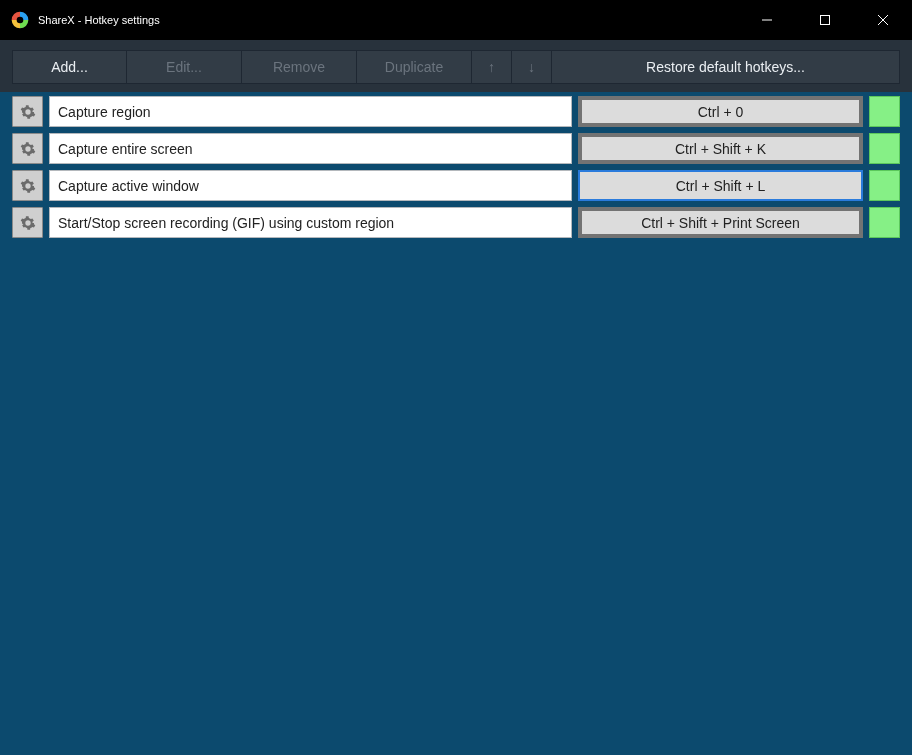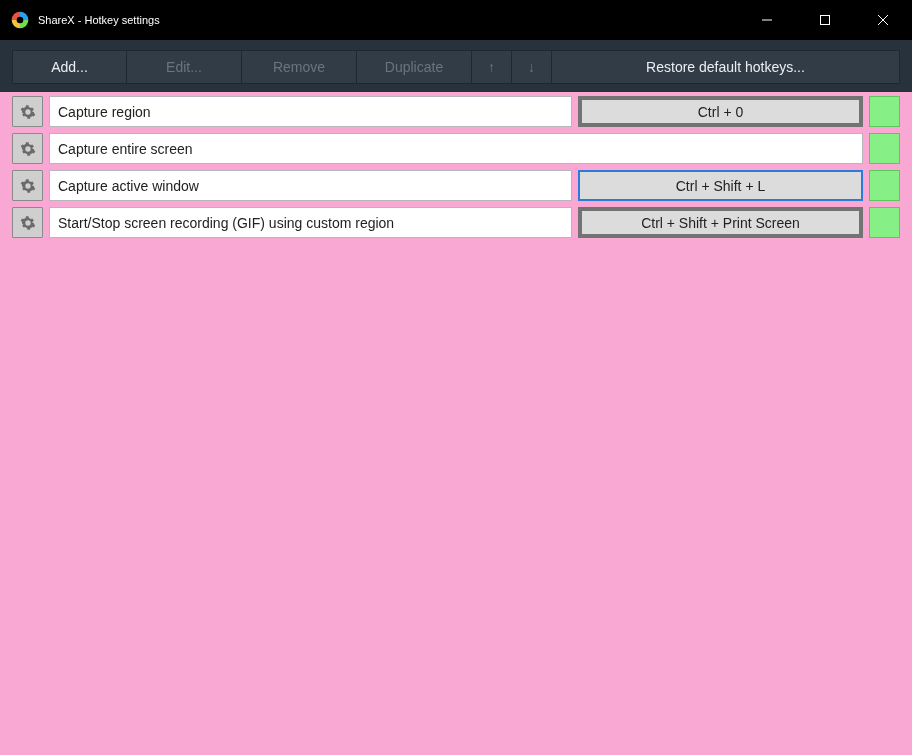--- a/index.html
+++ b/index.html
@@ -35,21 +35,21 @@
   .win-btn {
     width: 58px; height: 40px;
     display: inline-flex; align-items: center; justify-content: center;
     color: #fff;
   }
   .win-btn svg { stroke: #fff; }
 
   
   .client {
     flex: 1;
-    background: #f9a8d4;
+    background: #0c4a6e;
     padding: 0;
     display: flex; flex-direction: column;
   }
 
   
   .toolbar {
     display: flex;
     gap: 0;
     padding: 10px 12px 8px 12px;
     background: #28323c;
@@ -189,20 +189,23 @@
     <div class="gear-cell">
       <span class="gear-icon">
         <svg viewBox="0 0 24 24">
           <path fill="#6b6b6b" d="M12 8a4 4 0 1 0 0 8 4 4 0 0 0 0-8zm9 4c0 .6-.05 1.18-.15 1.74l2.1 1.64-2 3.46-2.48-1a8.9 8.9 0 0 1-3 1.74l-.38 2.64h-4l-.38-2.64a8.9 8.9 0 0 1-3-1.74l-2.48 1-2-3.46 2.1-1.64C3.05 13.18 3 12.6 3 12s.05-1.18.15-1.74L1.05 8.62l2-3.46 2.48 1a8.9 8.9 0 0 1 3-1.74L8.9 1.78h4l.38 2.64a8.9 8.9 0 0 1 3 1.74l2.48-1 2 3.46-2.1 1.64c.1.56.15 1.14.15 1.74z"></path>
         </svg>
       </span>
     </div>
     <div class="task-cell">
             <span>Capture entire screen</span>
           </div>
+    <div class="hotkey-cell">
+            <span>Ctrl + Shift + K</span>
+          </div>
     <div class="status-cell"></div>
   </div>
         <div class="row">
     <div class="gear-cell">
       <span class="gear-icon">
         <svg viewBox="0 0 24 24">
           <path fill="#6b6b6b" d="M12 8a4 4 0 1 0 0 8 4 4 0 0 0 0-8zm9 4c0 .6-.05 1.18-.15 1.74l2.1 1.64-2 3.46-2.48-1a8.9 8.9 0 0 1-3 1.74l-.38 2.64h-4l-.38-2.64a8.9 8.9 0 0 1-3-1.74l-2.48 1-2-3.46 2.1-1.64C3.05 13.18 3 12.6 3 12s.05-1.18.15-1.74L1.05 8.62l2-3.46 2.48 1a8.9 8.9 0 0 1 3-1.74L8.9 1.78h4l.38 2.64a8.9 8.9 0 0 1 3 1.74l2.48-1 2 3.46-2.1 1.64c.1.56.15 1.14.15 1.74z"></path>
         </svg>
       </span>
     </div>

